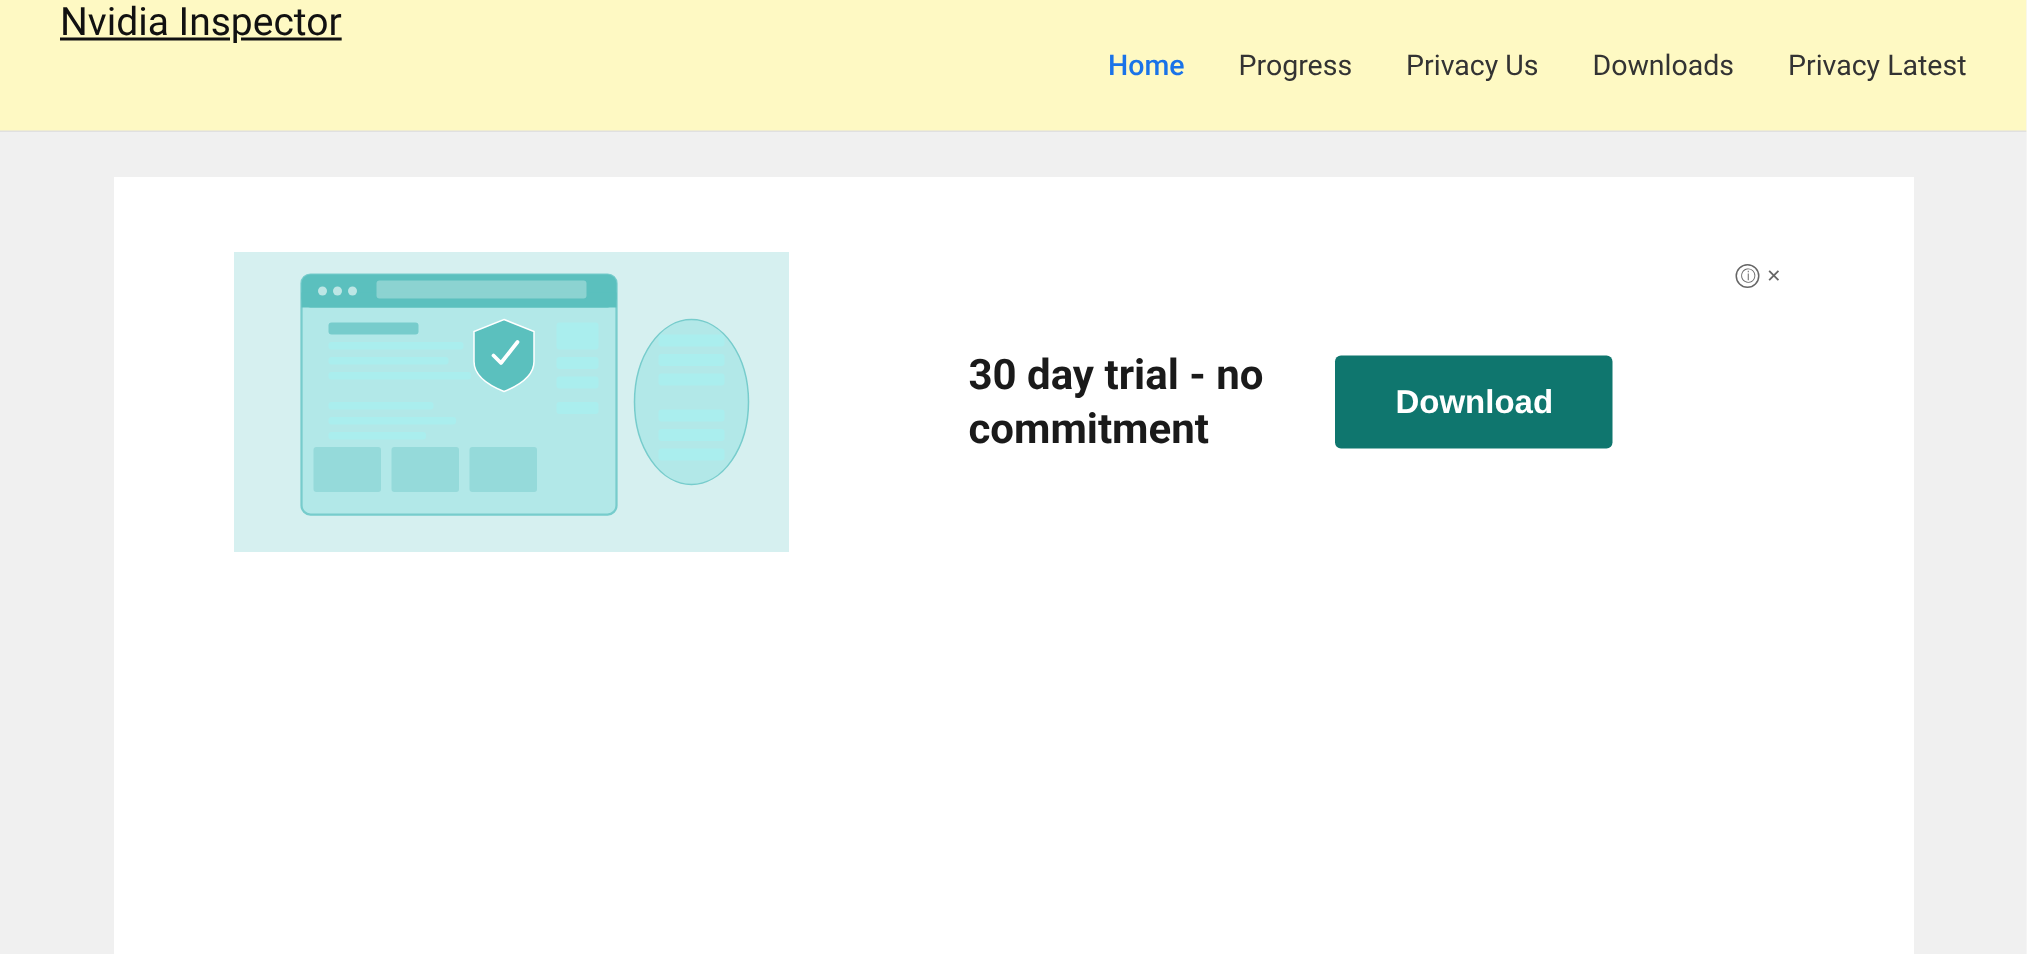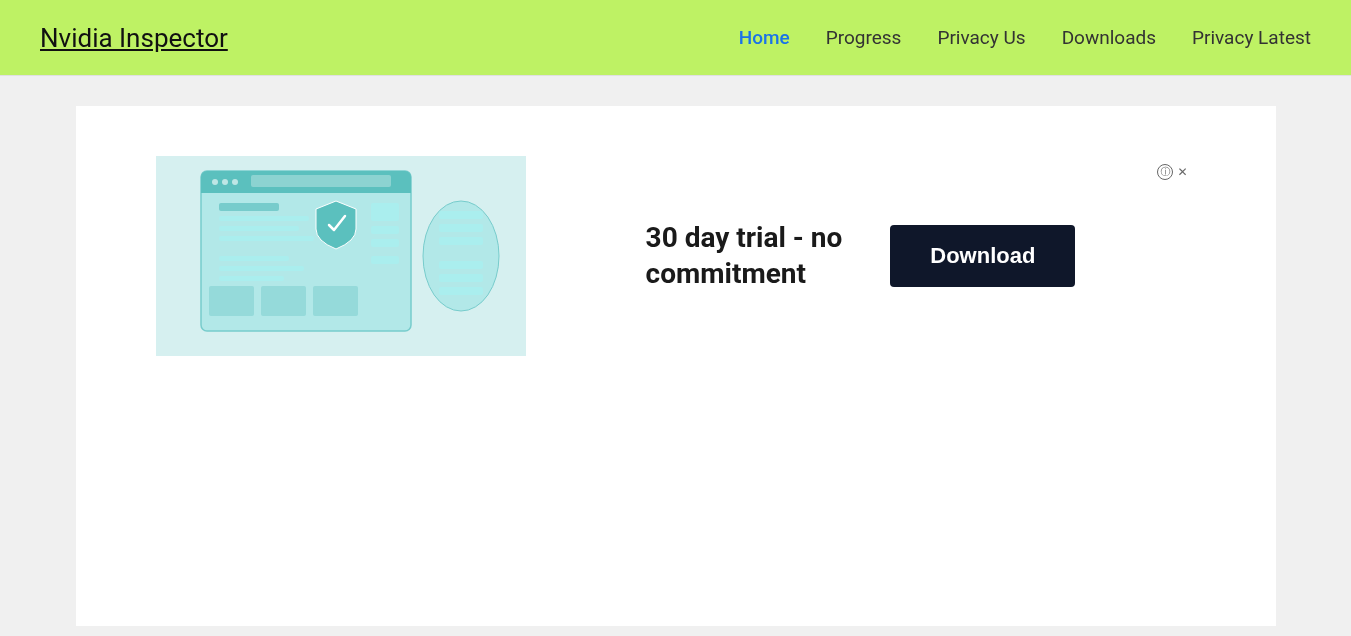--- a/index.html
+++ b/index.html
@@ -9,25 +9,24 @@
     }
 
     body {
       font-family: -apple-system, BlinkMacSystemFont, 'Segoe UI', Roboto, Arial, sans-serif;
       background-color: #f0f0f0;
       min-height: 636px;
     }
 
     
     .header {
-      background-color: #bef264;
+      background-color: #fef9c3;
       border-bottom: 1px solid #e0e0e0;
-      height: 76px;
-      display: flex;
-      align-items: center;
+      height: 88px;
+      display: flex;
       justify-content: space-between;
       padding: 0 40px;
     }
 
     .site-title {
       font-size: 26px;
       font-weight: 400;
       color: #111111;
       text-decoration: underline;
       cursor: pointer;
@@ -118,21 +117,21 @@
 
     .ad-headline {
       font-size: 28px;
       font-weight: 700;
       color: #1a1a1a;
       text-align: left;
       line-height: 1.3;
     }
 
     .ad-download-btn {
-      background-color: #0f172a;
+      background-color: #0f766e;
       color: #ffffff;
       font-size: 22px;
       font-weight: 600;
       border: none;
       border-radius: 4px;
       padding: 18px 40px;
       cursor: pointer;
       white-space: nowrap;
       margin-left: 8px;
     }

